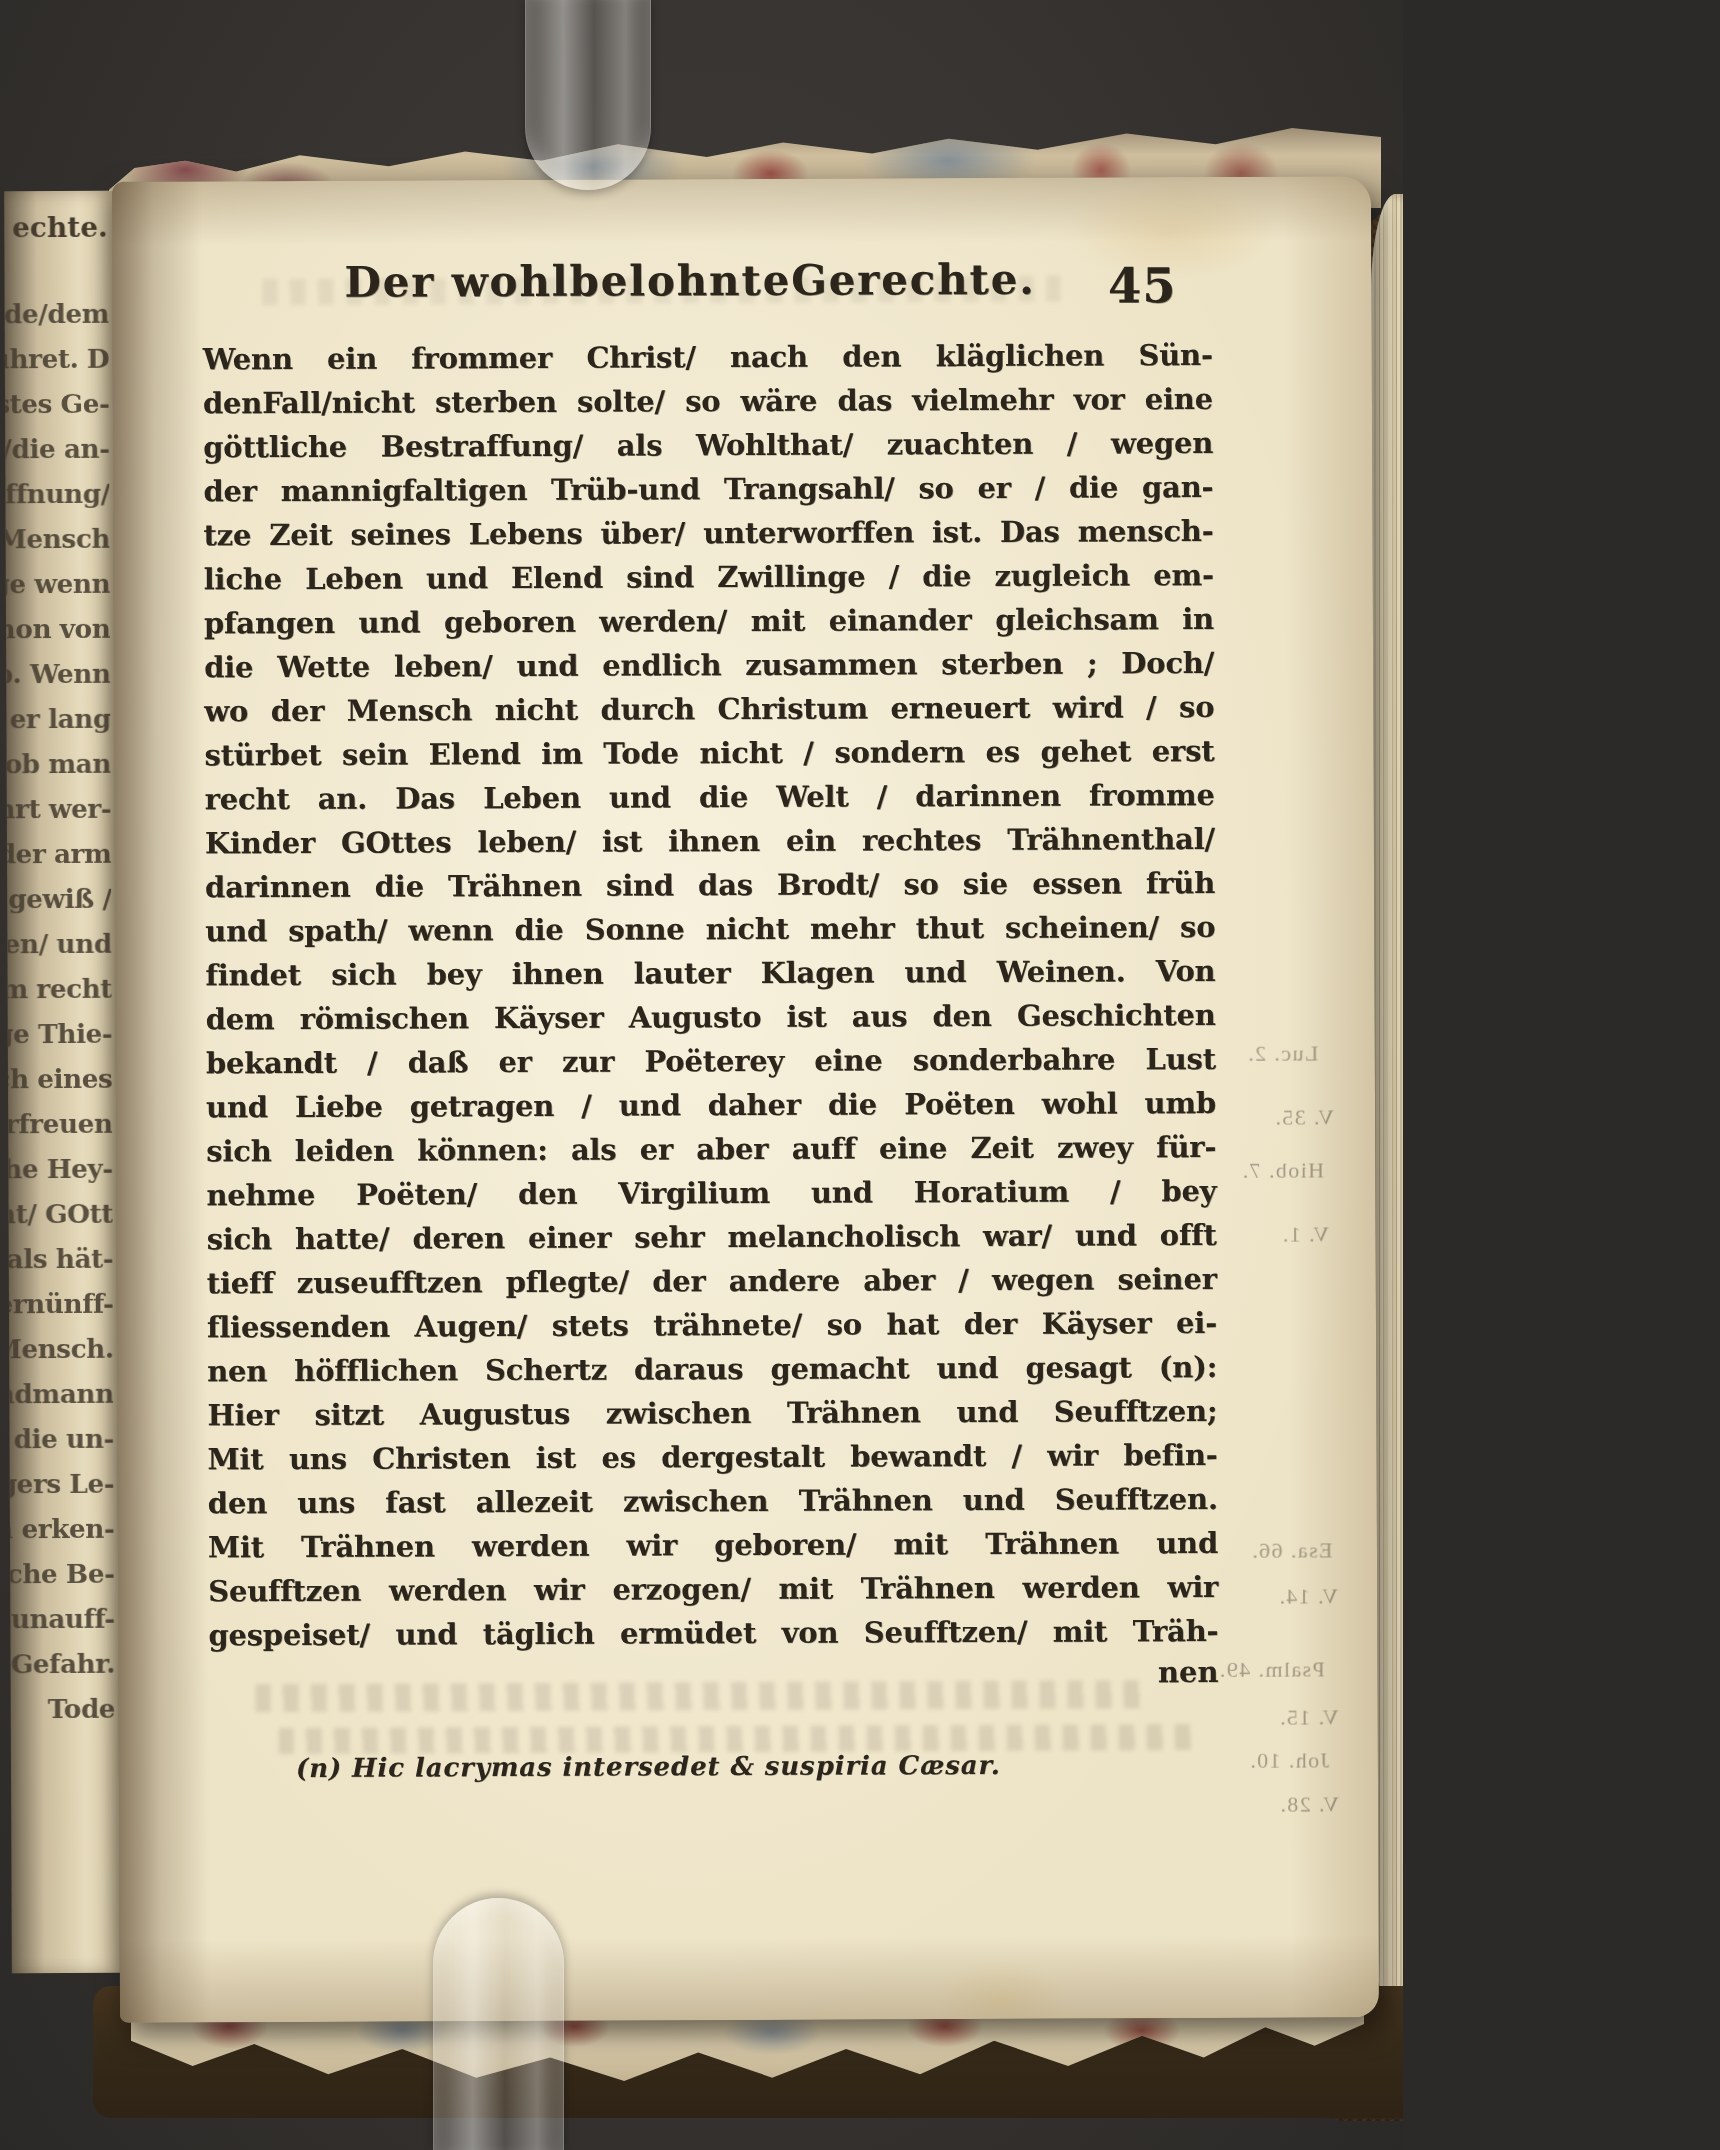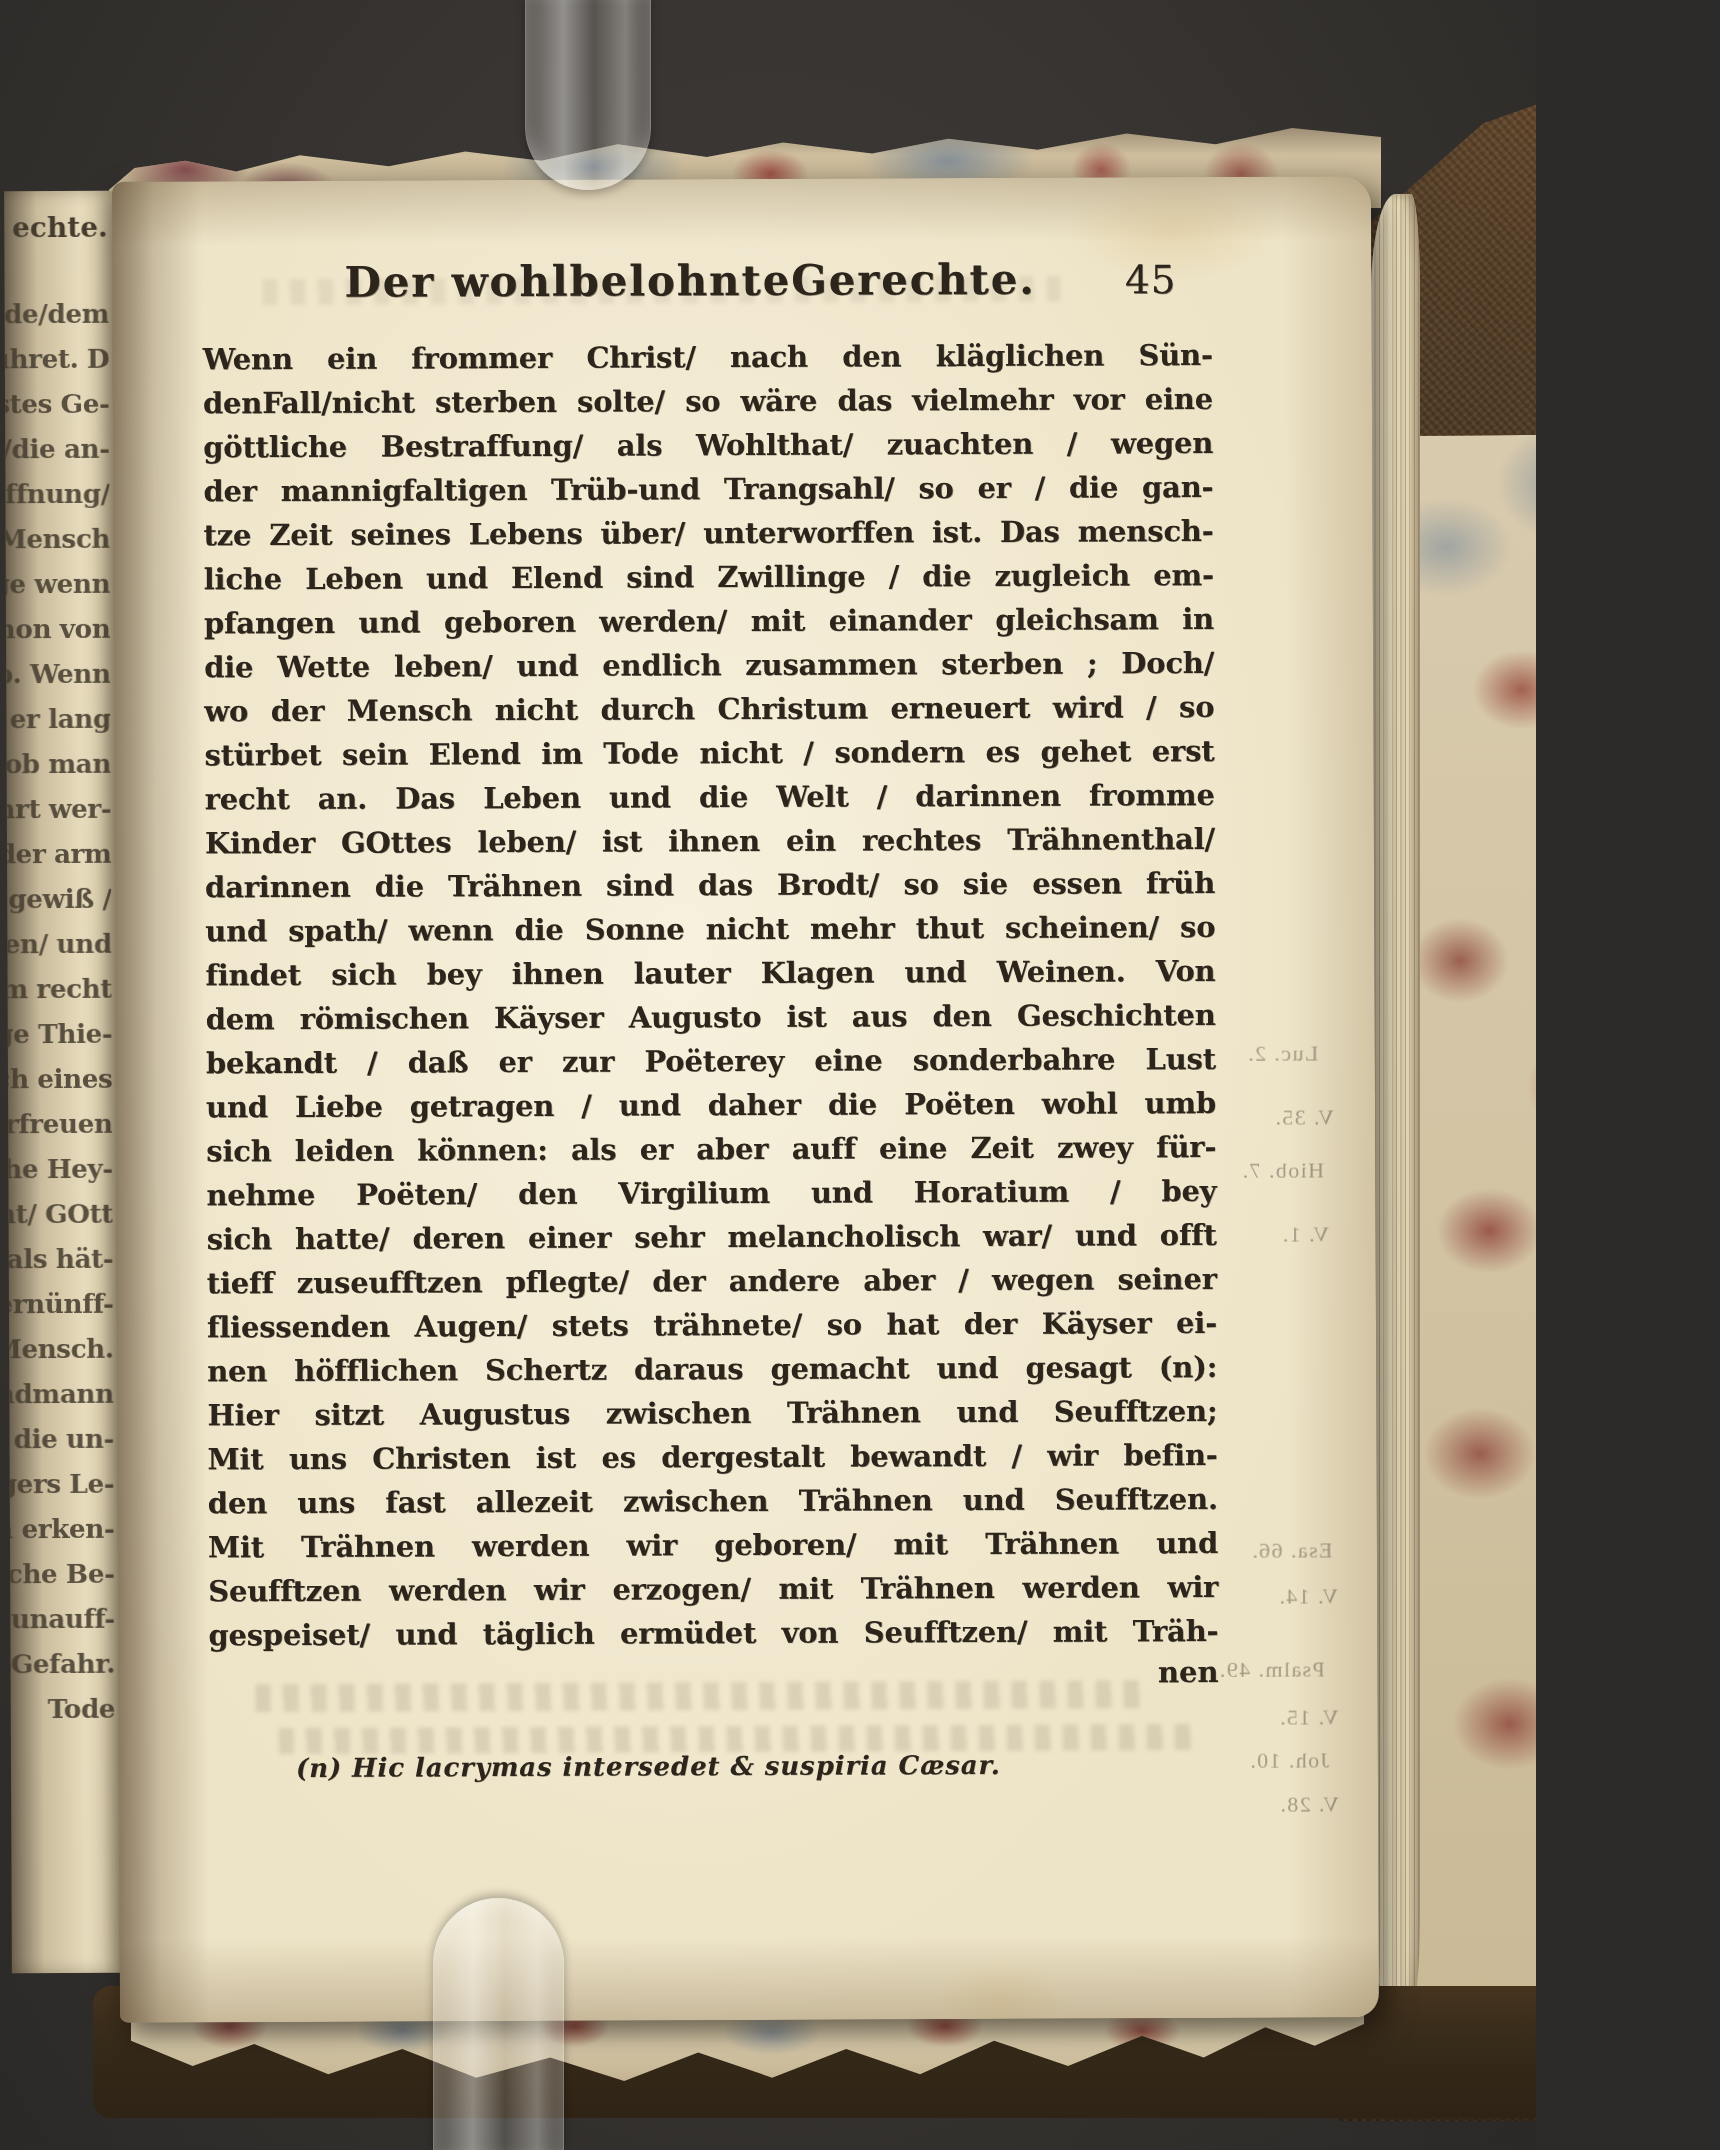--- a/index.html
+++ b/index.html
@@ -1,16 +1,16 @@
 <!DOCTYPE html>
 <html style="font-size:7.3px"><head>
 <meta charset="utf-8">
 <style>
   html,body{margin:0;padding:0;background:#2c2a28;}
-  .photo{position:relative;width:1536px;height:2151px;overflow:hidden;
+  .photo{position:relative;width:1403px;height:2151px;overflow:hidden;
     background:radial-gradient(ellipse at 50% 42%, #403d3a 0%, #373431 55%, #2b2927 100%);
     font-family:"DejaVu Serif", serif;}
   .photo *{position:absolute;box-sizing:border-box;}
 
   
   .marble-top{left:109px;top:117px;width:1272px;height:91px;
     background:
       radial-gradient(ellipse 87px 43px at 6% 58%,  rgba(122,58,66,.85), transparent 72%),
       radial-gradient(ellipse 68px 36px at 14% 78%, rgba(105,48,58,.7),  transparent 72%),
       radial-gradient(ellipse 123px 52px at 38% 55%, rgba(112,127,142,.85), transparent 74%),
@@ -86,21 +86,21 @@
       linear-gradient(180deg, rgba(120,95,60,.32) 0, rgba(120,95,60,0) 3.5%, rgba(120,95,60,0) 95.5%, rgba(120,95,60,.32) 100%);
     box-shadow:7.3px 12px 29px rgba(0,0,0,.5);
     color:#2c251b;}
   .gutter{left:0;top:0;width:91px;height:100%;border-radius:12px 0 0 8.2px;
     background:linear-gradient(90deg, rgba(70,52,32,.5), rgba(70,52,32,.14) 45%, rgba(70,52,32,0));}
 
   .header{top:77px;left:89px;width:1018px;height:57px;}
   .title{left:48%;transform:translateX(-50%);white-space:nowrap;
     font-size:42px;font-weight:700;letter-spacing:1.8px;
     text-shadow:0.7px 0.7px 0.5px rgba(44,37,27,.45);}
-  .pageno{right:43px;top:2.7px;font-size:39px;font-weight:400;letter-spacing:0.9px;
+  .pageno{right:43px;top:2.7px;font-size:48px;font-weight:700;letter-spacing:0.9px;
     text-shadow:0.7px 0.7px 0.5px rgba(44,37,27,.45);}
 
   .body{top:156px;left:90px;width:1010px;}
   .body .bline{position:relative;height:44px;line-height:44px;font-size:29px;font-weight:700;
     letter-spacing:-0.2px;text-align:justify;text-align-last:justify;
     text-shadow:0.6px 0.5px 0.5px rgba(44,37,27,.42);}
   .catchword{top:1473px;left:90px;width:1010px;text-align:right;
     font-size:29px;font-weight:700;line-height:44px;
     text-shadow:0.6px 0.5px 0.5px rgba(44,37,27,.42);}
   .footnote{top:1572px;left:177px;font-size:26px;font-style:italic;font-weight:600;

